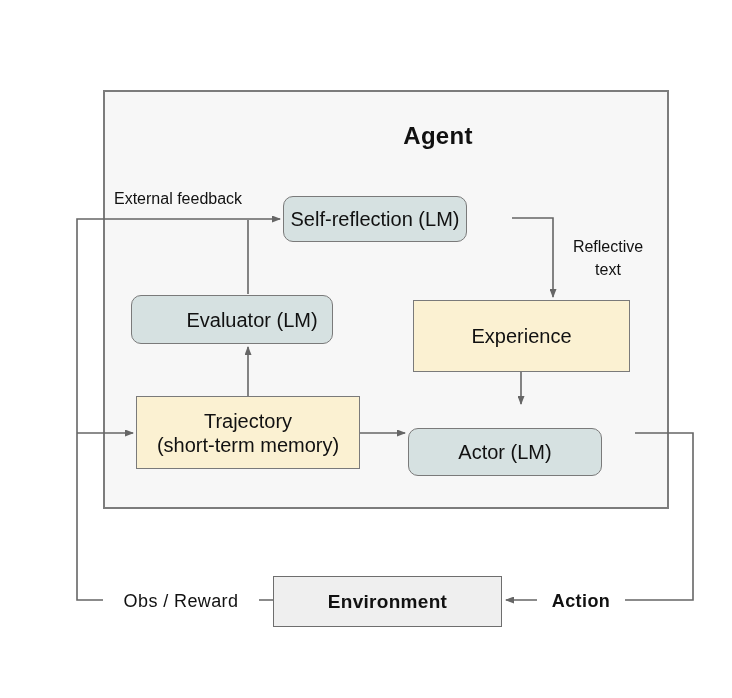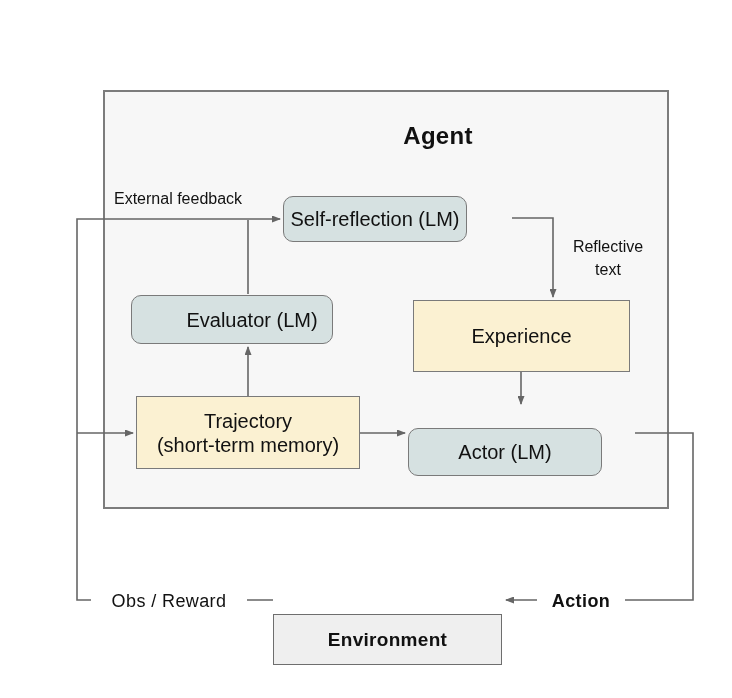--- a/index.html
+++ b/index.html
@@ -41,36 +41,36 @@
   #node-actor           { left:408px; top:428px; width:194px; height:48px; }
   #node-experience      { left:413px; top:300px; width:217px; height:72px; }
   #node-trajectory      { left:136px; top:396px; width:224px; height:73px; }
 
   .env-box {
     position:absolute; left:273px; top:576px; width:229px; height:51px;
     background:var(--environment-fill,#efefef);
     border:1.5px solid var(--environment-border,#6e6e6e);
     box-sizing:border-box;
     display:flex; align-items:center; justify-content:center;
-    font-size:19px; font-weight:bold; letter-spacing:0.3px;margin-top:38px;
+    font-size:19px; font-weight:bold; letter-spacing:0.3px;
   }
 
   .edge-label {
     position:absolute; font-size:16px; line-height:21px; text-align:center;
   }
   #label-external-feedback { left:114px; top:188px; width:152px; text-align:left; white-space:nowrap; }
   #label-internal-feedback { left:159px; top:242px; width:84px; }
   #label-reflective-text   { left:562px; top:235px; width:92px; line-height:23px; }
 
   .io-label {
     position:absolute; top:590px; height:22px; line-height:22px;
     background:#ffffff; text-align:center;
     font-size:18px; letter-spacing:0.4px; white-space:nowrap;
   }
-  #label-obs-reward { left:91px;  width:156px; }
+  #label-obs-reward { left:103px;  width:156px; }
   #label-action     { left:537px; width:88px;font-weight:bold;  }
 </style>
 </head>
 <body>
 
 <div class="canvas">
 
   <div class="agent-box"></div>
   <div class="agent-title">Agent</div>
 

